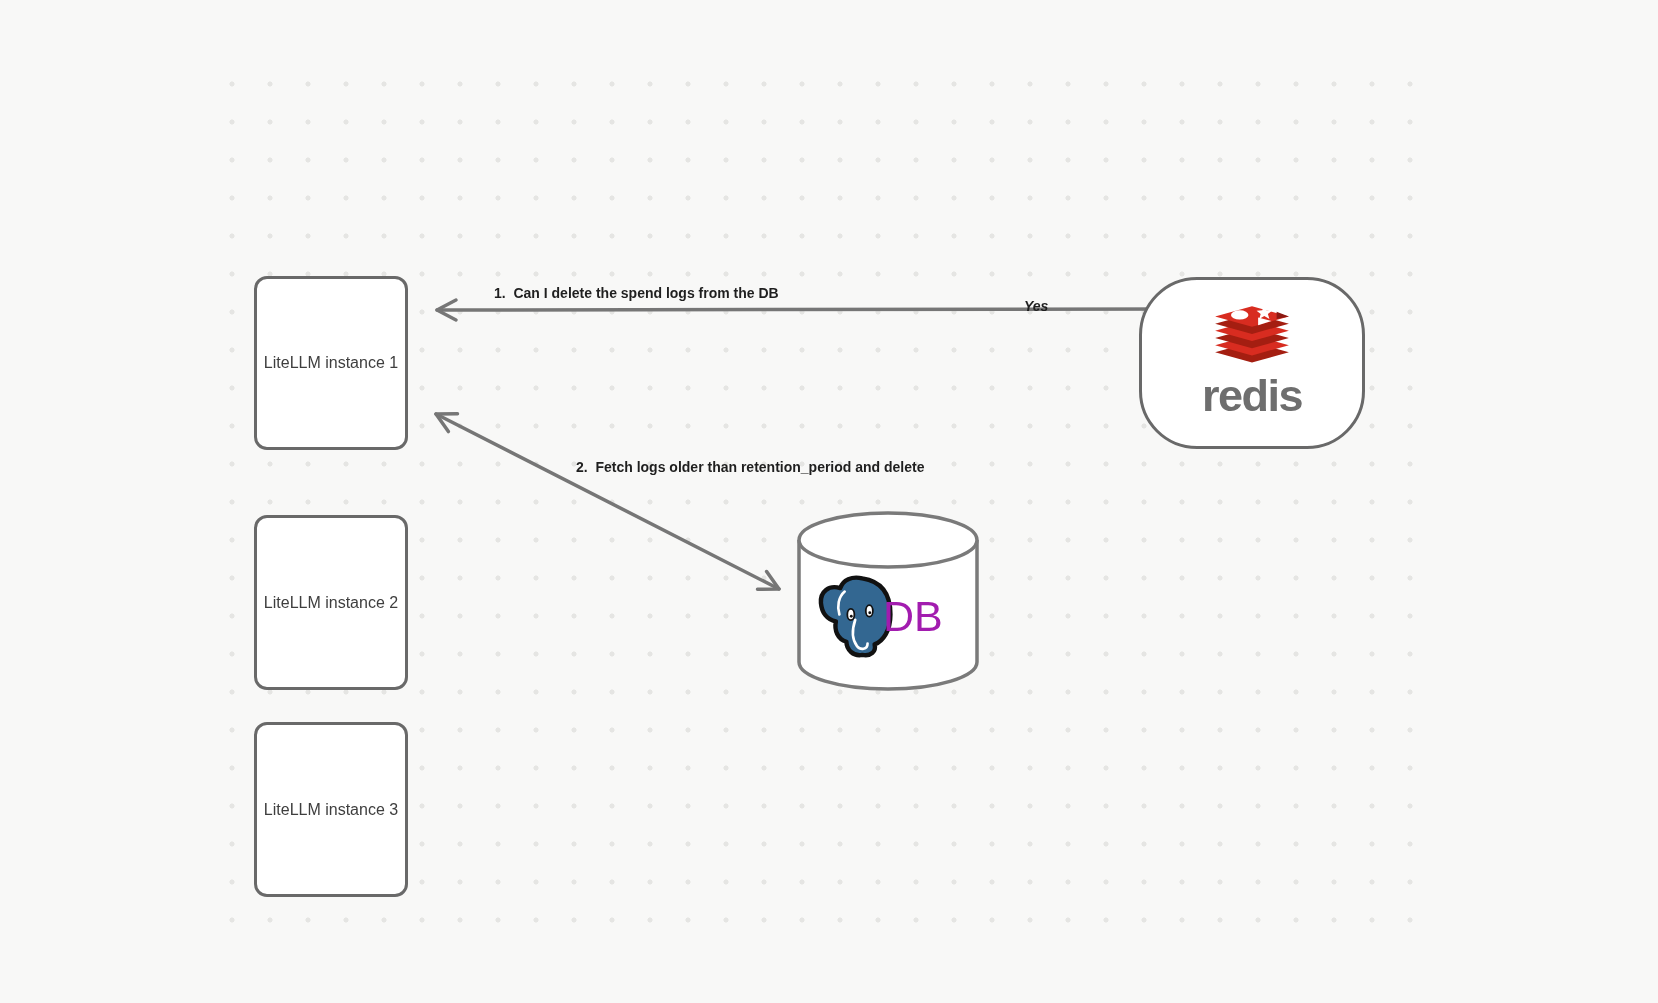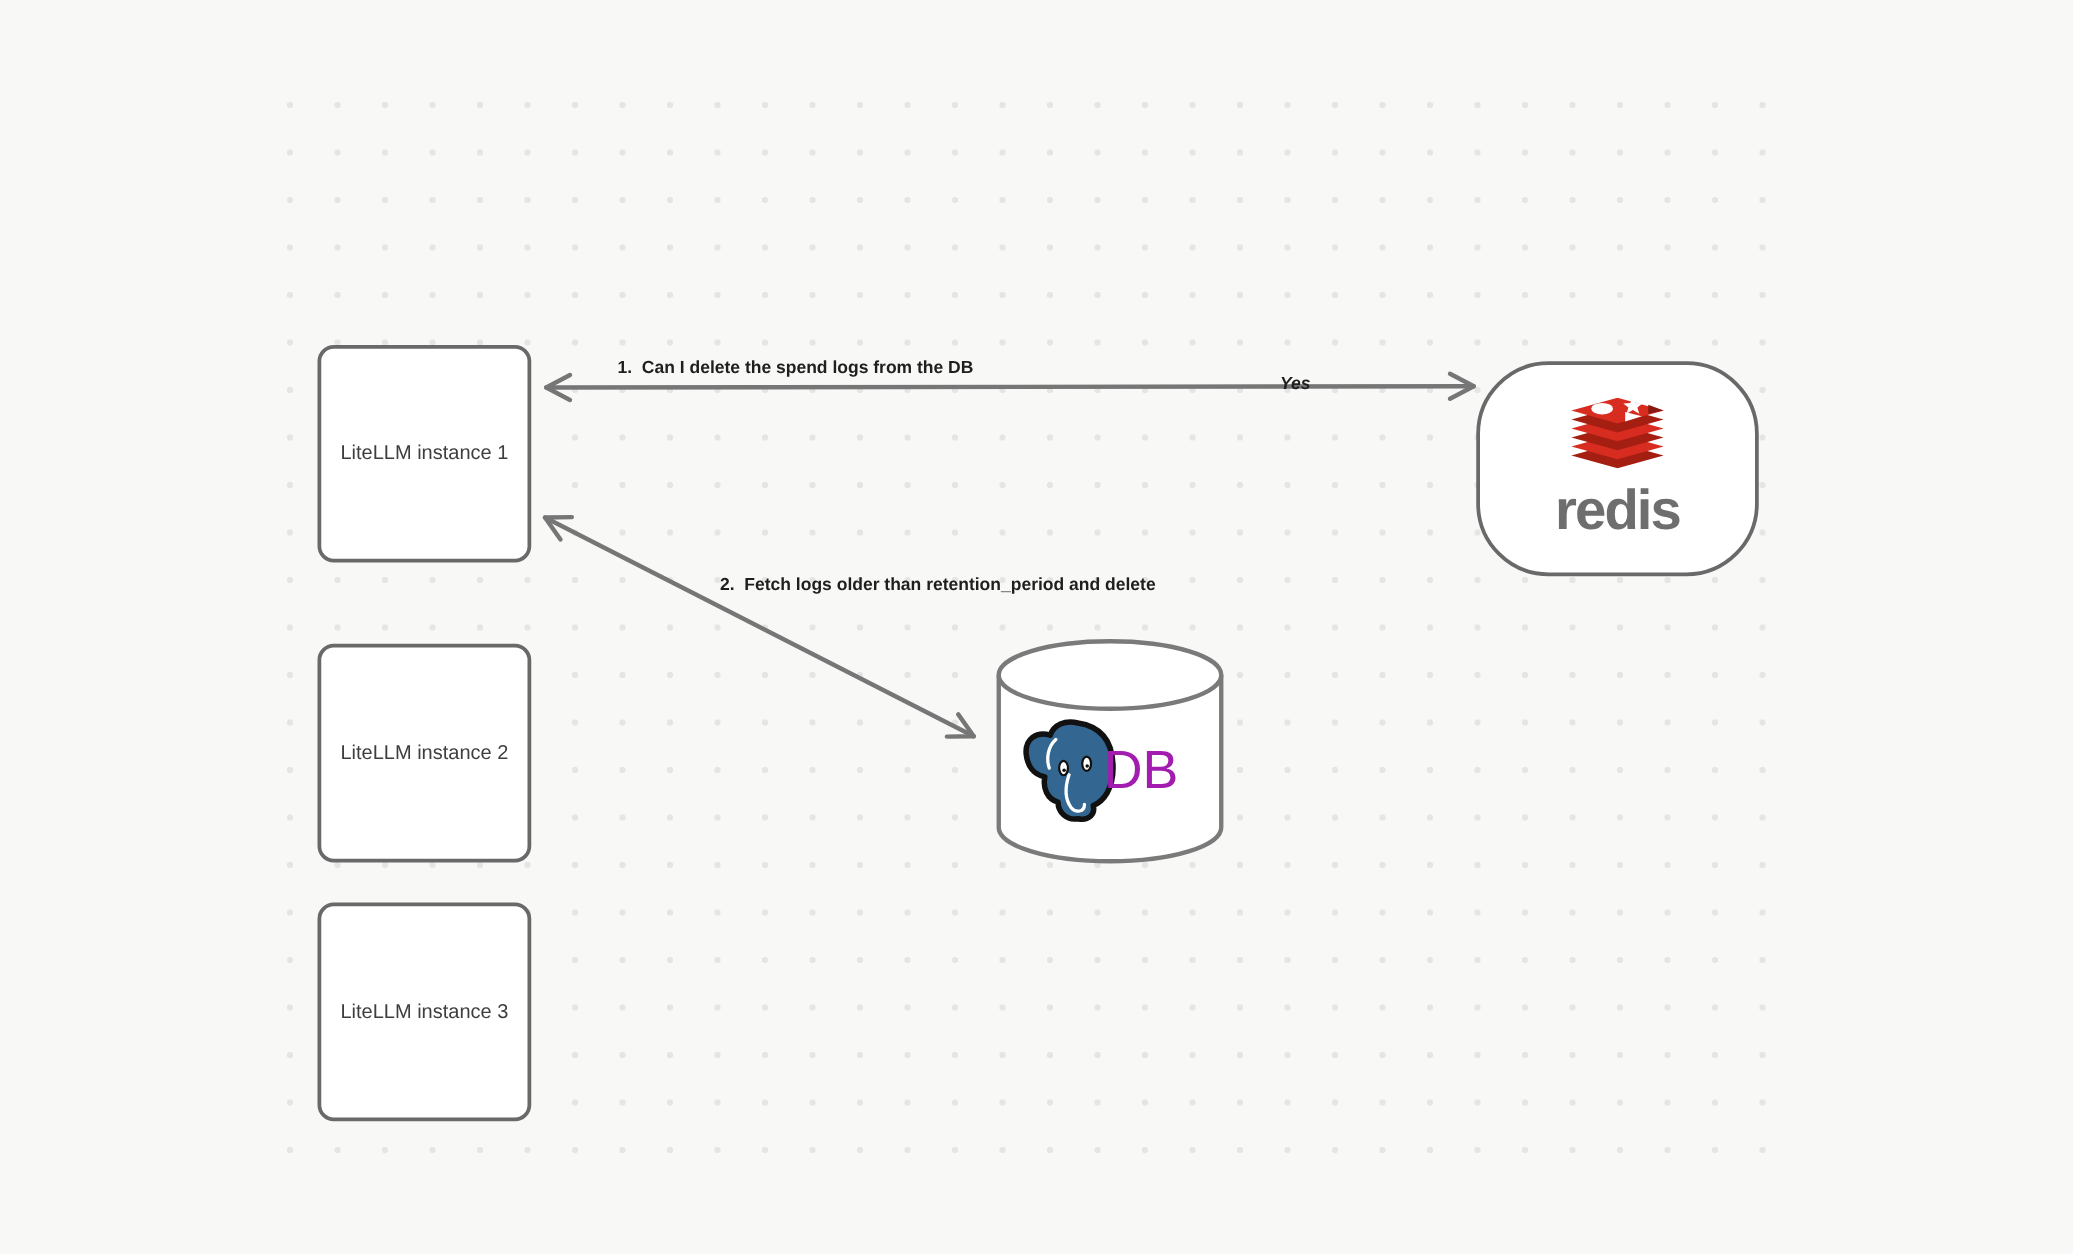--- a/index.html
+++ b/index.html
@@ -20,21 +20,21 @@
     top: 65px;
     width: 1217px;
     height: 875px;
     background-image: radial-gradient(circle, #e5e5e3 2.5px, rgba(0,0,0,0) 2.6px);
     background-size: 38px 38px;
   }
   .node-box {
     position: absolute;
     box-sizing: border-box;
     left: 254px;
-    width: 171px;
+    width: 154px;
     height: 175px;
     background: #ffffff;
     border: 3.5px solid #696969;
     border-radius: 13px;
     display: flex;
     align-items: center;
     justify-content: center;
     color: #3e3e3e;
     font-size: 16px;
     text-align: center;
@@ -59,33 +59,32 @@
     position: absolute;
     left: 0;
     top: 0;
     width: 1658px;
     height: 1003px;
   }
 
   .redis-node {
     position: absolute;
     box-sizing: border-box;
-    left: 1181px;
+    left: 1139px;
     top: 277px;
     width: 226px;
     height: 172px;
     background: #ffffff;
     border: 3.5px solid #696969;
     border-radius: 58px;
     display: flex;
     flex-direction: column;
     align-items: center;
     justify-content: flex-start;
     padding-top: 26px;
-    margin-top: 12px;
   }
   .redis-wordmark {
     font-size: 45px;
     font-weight: 700;
     color: #6e6e6e;
     letter-spacing: -1.5px;
     line-height: 1;
     margin-top: 3px;
   }
 

